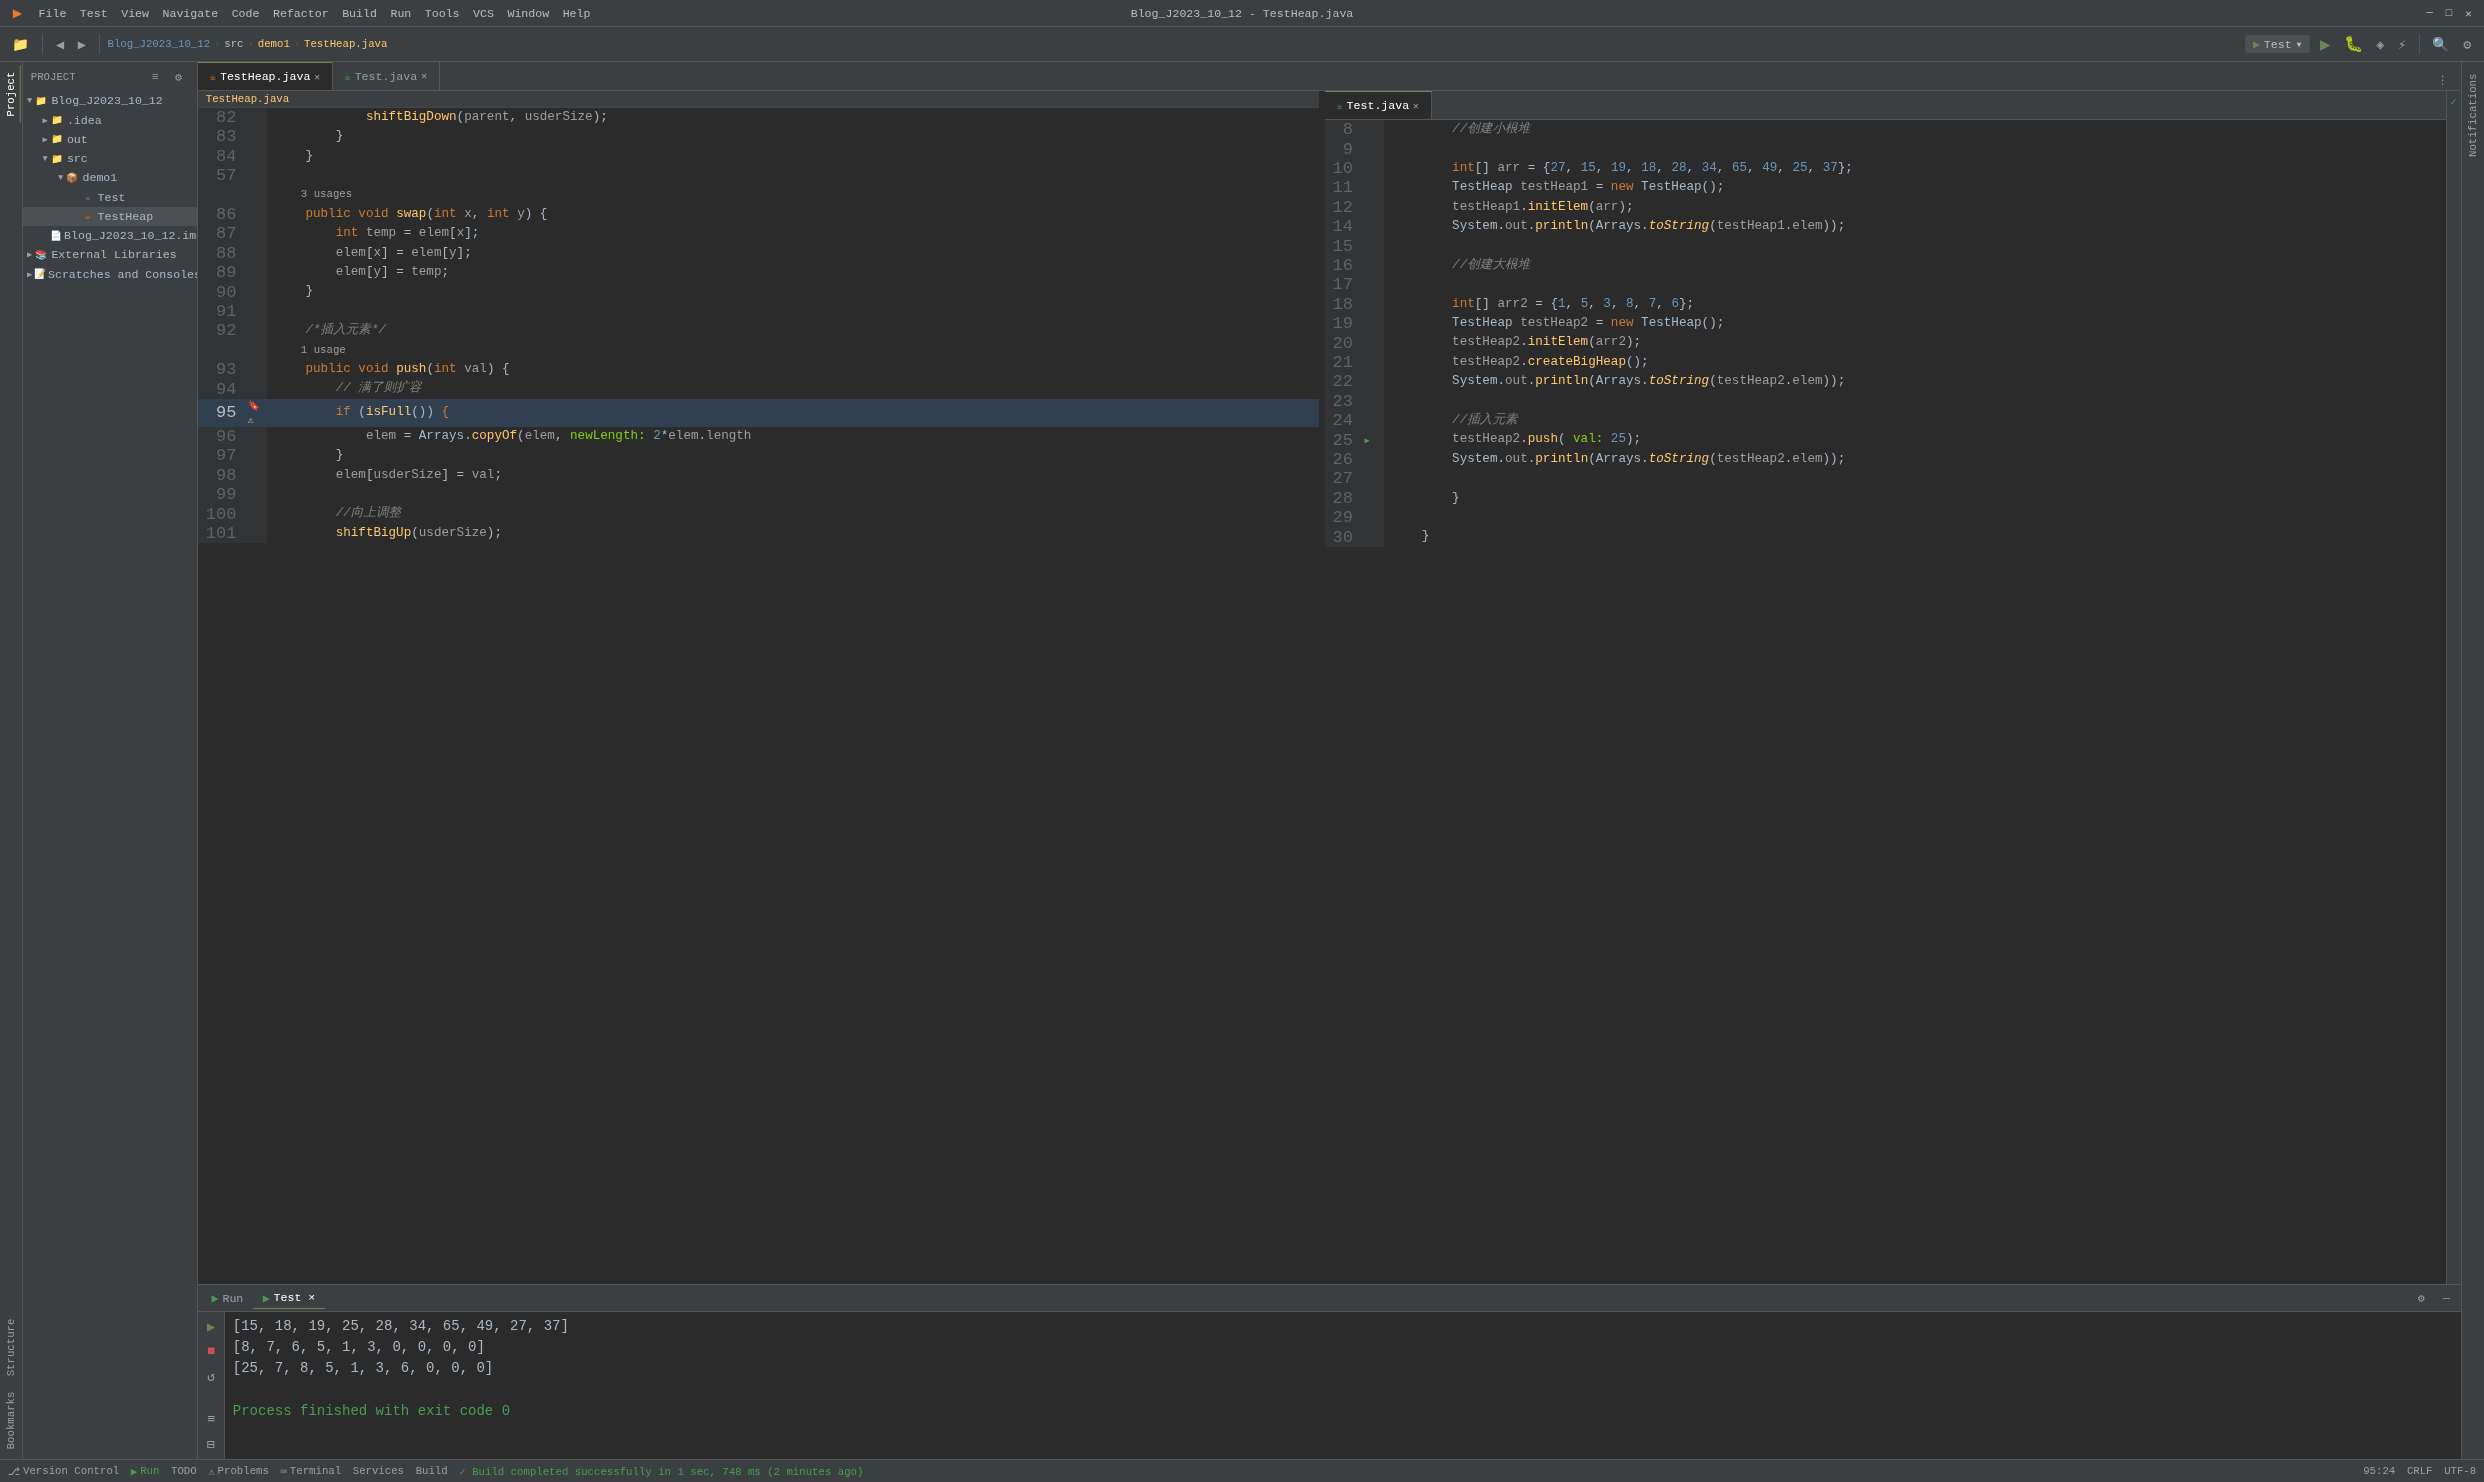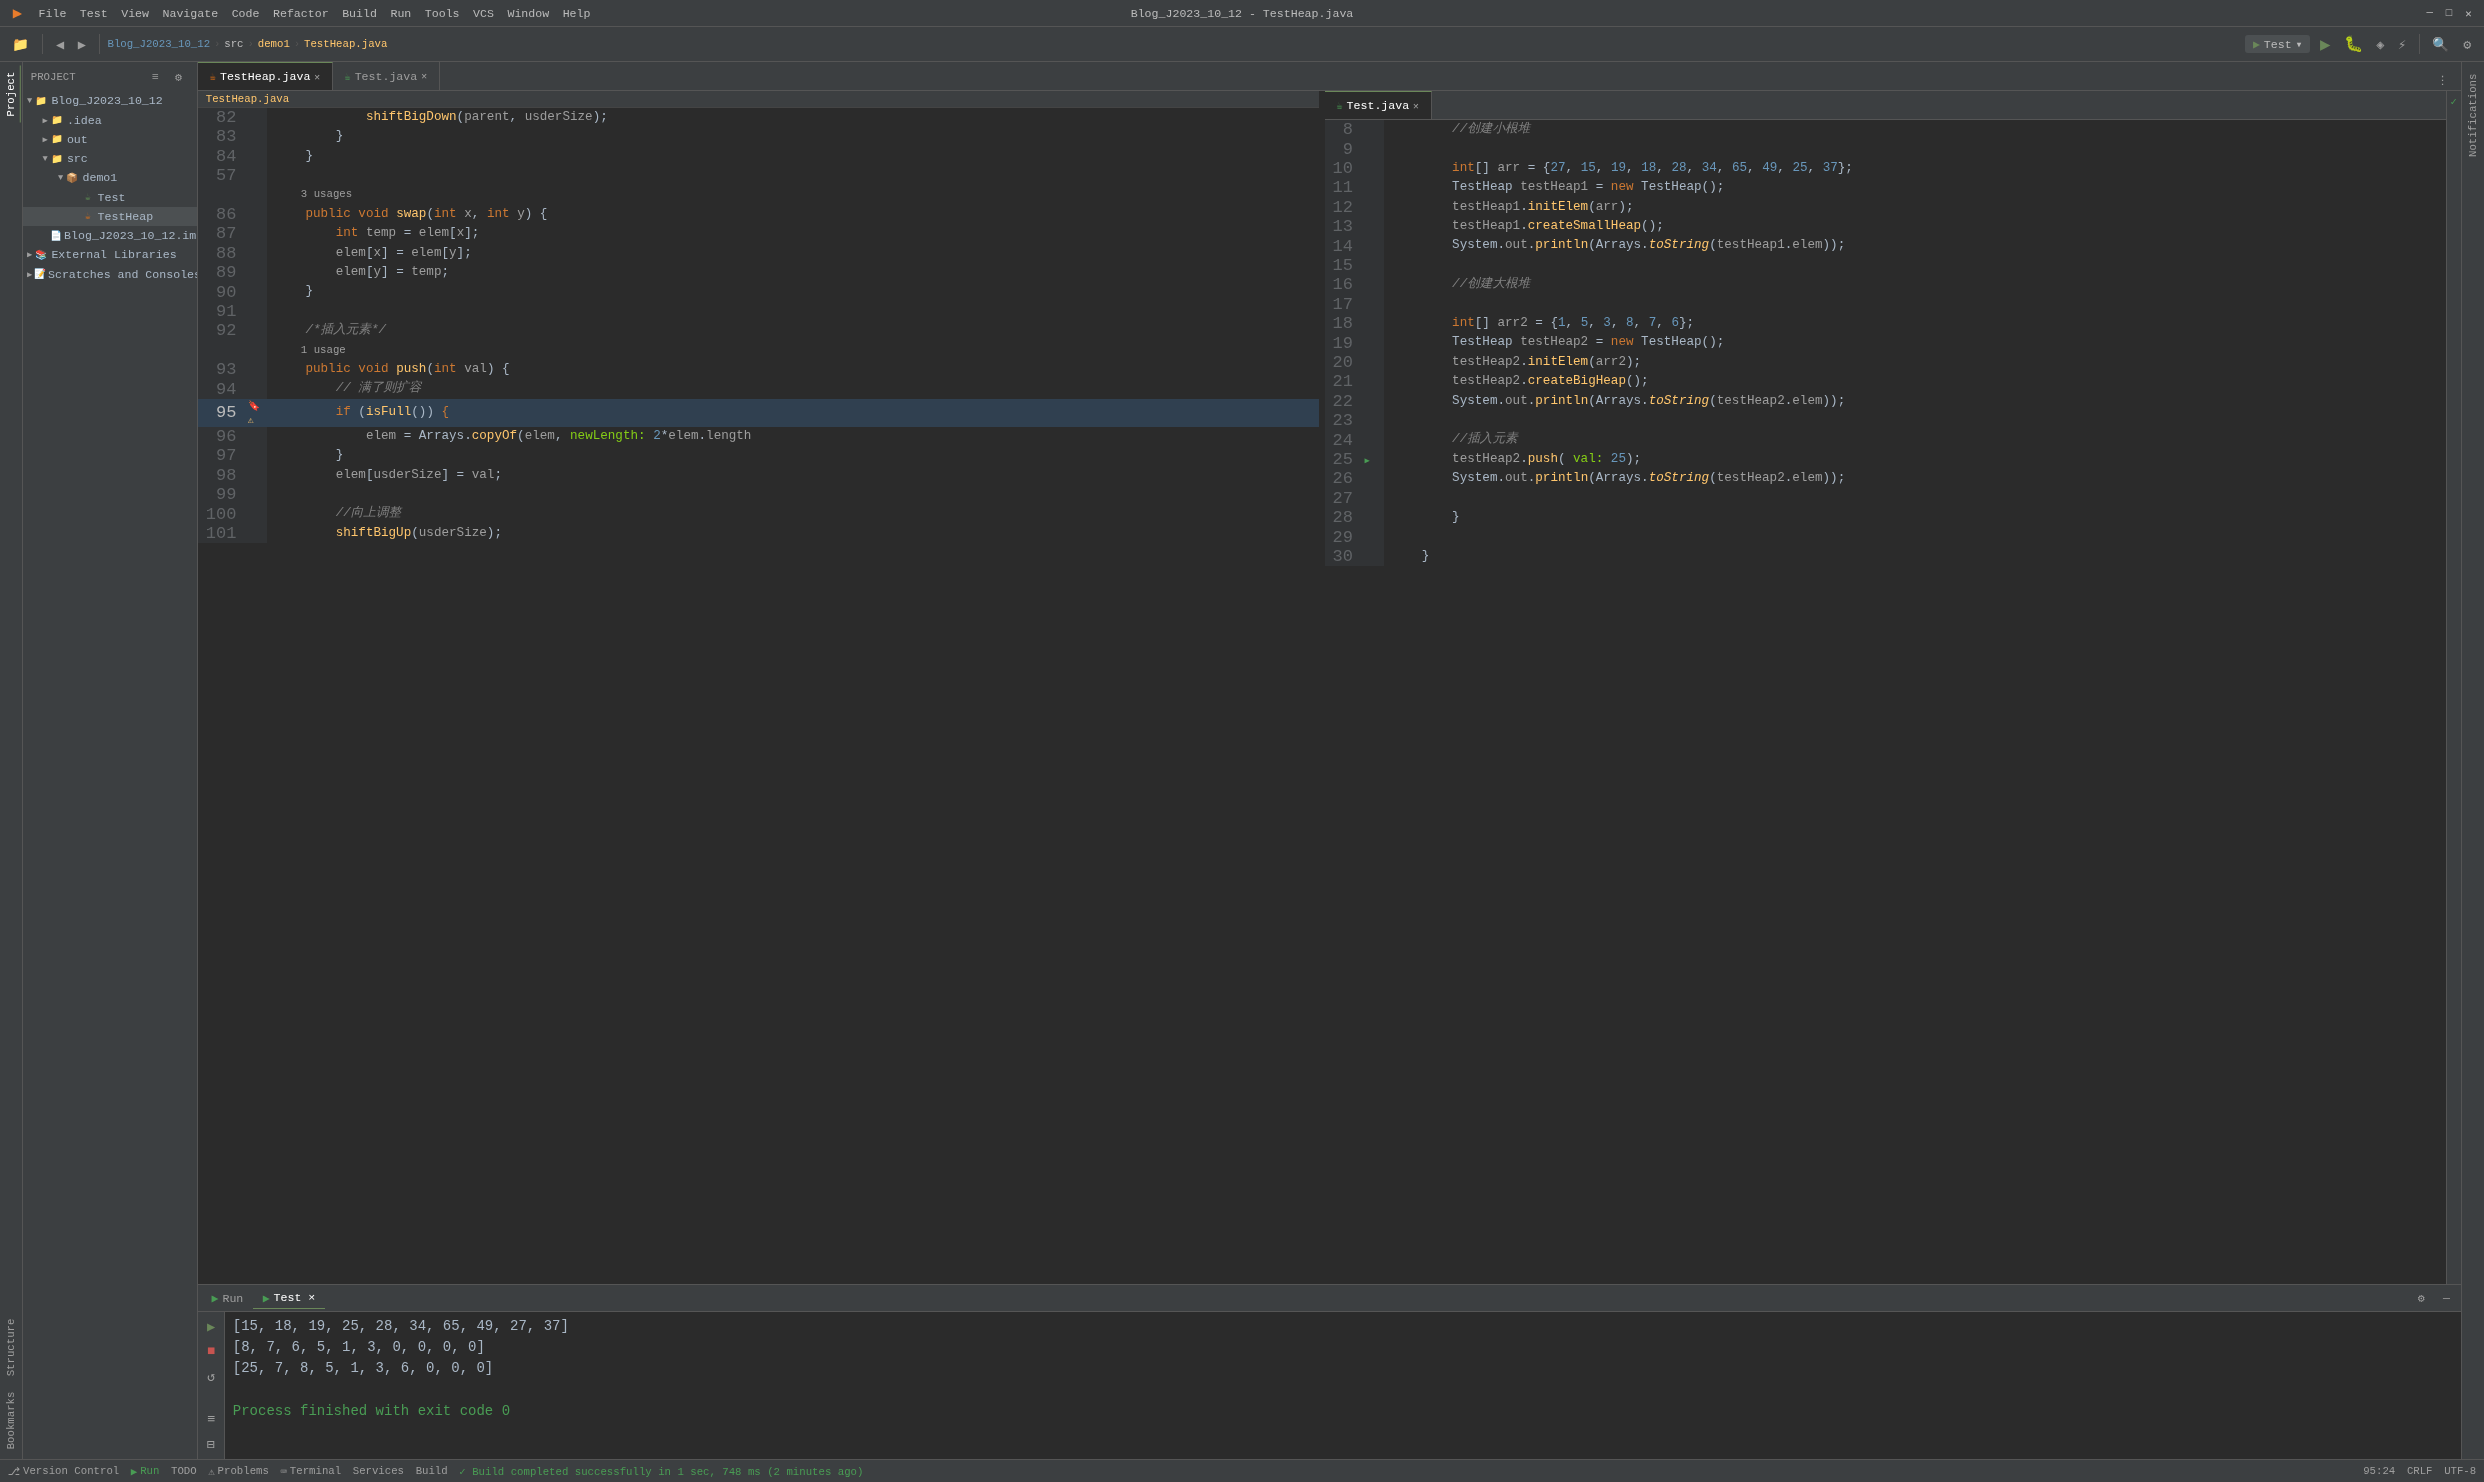--- a/index.html
+++ b/index.html
@@ -681,25 +681,20 @@
               </tr>
               <tr class="code-row">
                 <td class="line-num">11</td>
                 <td style="width:19.4px;background:#313335;"></td>
                 <td class="line-code">        <span class="class-name">TestHeap</span> <span class="var">testHeap1</span> = <span class="kw">new</span> <span class="class-name">TestHeap</span>();</td>
               </tr>
               <tr class="code-row">
                 <td class="line-num">12</td>
                 <td style="width:19.4px;background:#313335;"></td>
                 <td class="line-code">        <span class="var">testHeap1</span>.<span class="method">initElem</span>(<span class="var">arr</span>);</td>
-              </tr>
-              <tr class="code-row">
-                <td class="line-num">13</td>
-                <td style="width:19.4px;background:#313335;"></td>
-                <td class="line-code">        <span class="var">testHeap1</span>.<span class="method">createSmallHeap</span>();</td>
               </tr>
               <tr class="code-row">
                 <td class="line-num">14</td>
                 <td style="width:19.4px;background:#313335;"></td>
                 <td class="line-code">        <span class="class-name">System</span>.<span class="var">out</span>.<span class="method">println</span>(<span class="class-name">Arrays</span>.<span class="method" style="font-style:italic;">toString</span>(<span class="var">testHeap1</span>.<span class="var">elem</span>));</td>
               </tr>
               <tr class="code-row">
                 <td class="line-num">15</td>
                 <td style="width:19.4px;background:#313335;"></td>
                 <td class="line-code"></td>

